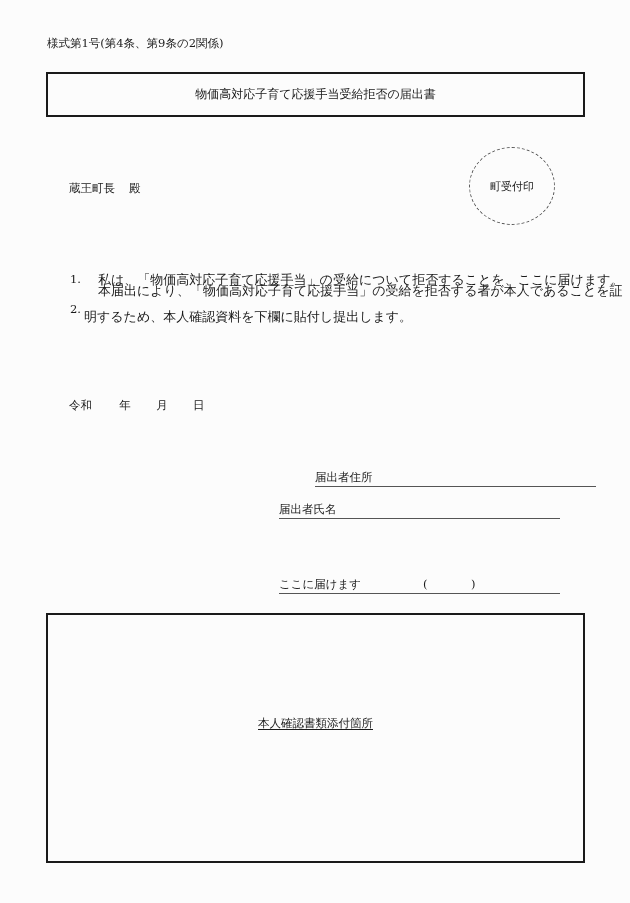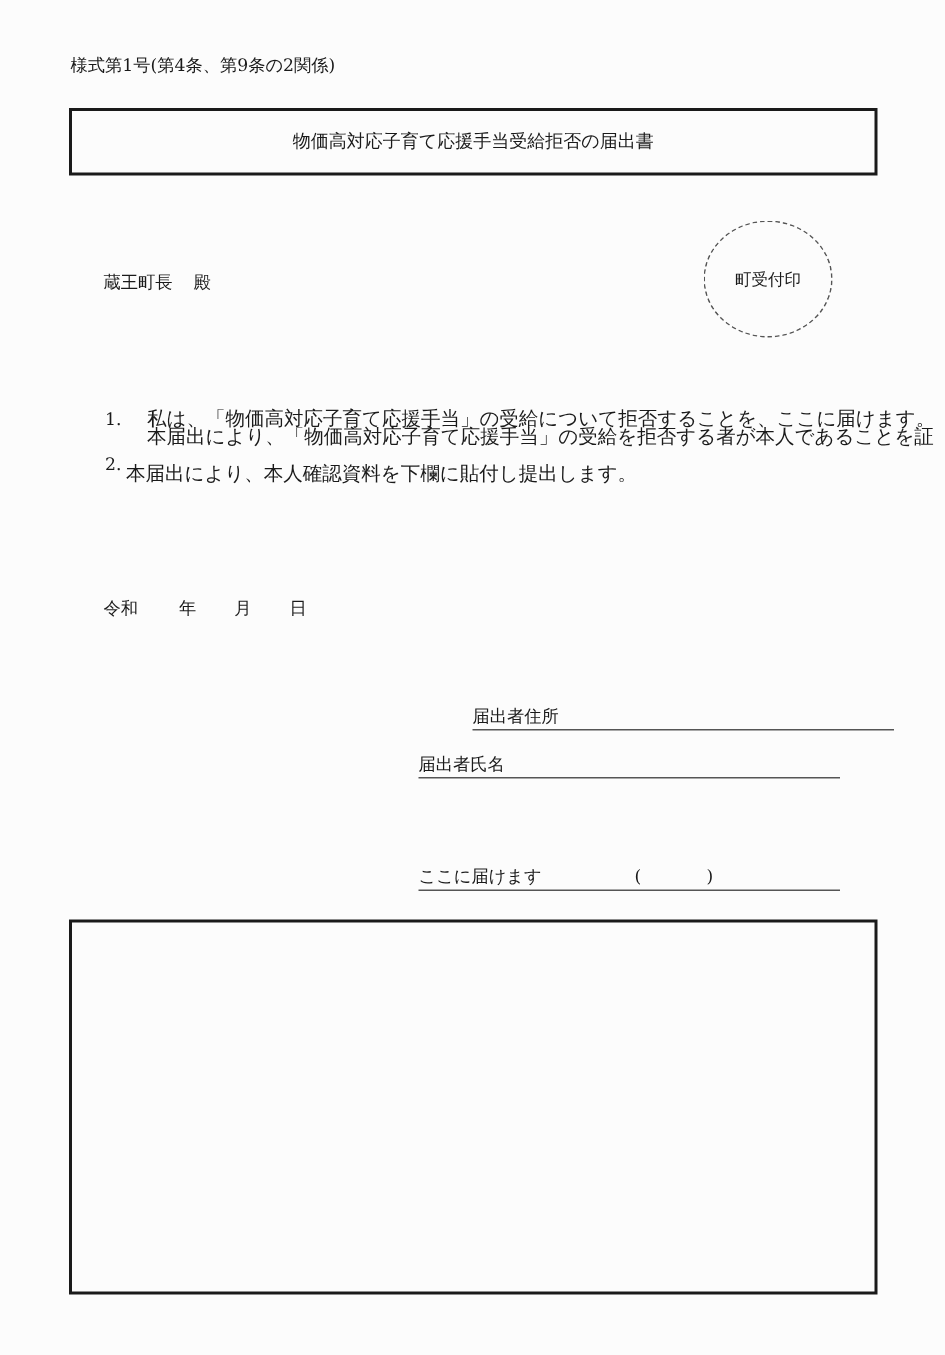--- a/index.html
+++ b/index.html
@@ -118,21 +118,21 @@
 
 <div class="abs stamp">
   <span class="stamp-text">町受付印</span>
 </div>
 
 <span class="item-num item1-num">1.</span>
 <div class="abs item item1-text">私は、「物価高対応子育て応援手当」の受給について拒否することを、ここに届けます。</div>
 
 <span class="item-num item2-num">2.</span>
 <div class="abs item item2-line1">本届出により、「物価高対応子育て応援手当」の受給を拒否する者が本人であることを証</div>
-<div class="abs item item2-line2">本届出により、本人確認資料を下欄に貼付し提出します。</div>
+<div class="abs item item2-line2">明するため、本人確認資料を下欄に貼付し提出します。</div>
 
 <div class="abs date-line">
   <span>令和</span>
   <span style="width:20px"></span>
   <span>年</span>
   <span style="width:18px"></span>
   <span>月</span>
   <span style="width:18px"></span>
   <span>日</span>
 </div>
@@ -147,13 +147,14 @@
   <span></span>
 </div>
 
 <div class="abs field field-contact">
   <span>ここに届けます</span>
   <span class="paren-open">(</span>
   <span class="paren-close">)</span>
 </div>
 
 <div class="abs attach-box">
+  <div class="attach-title">本人確認書類添付箇所</div>
 </div>
 
 </body></html>

